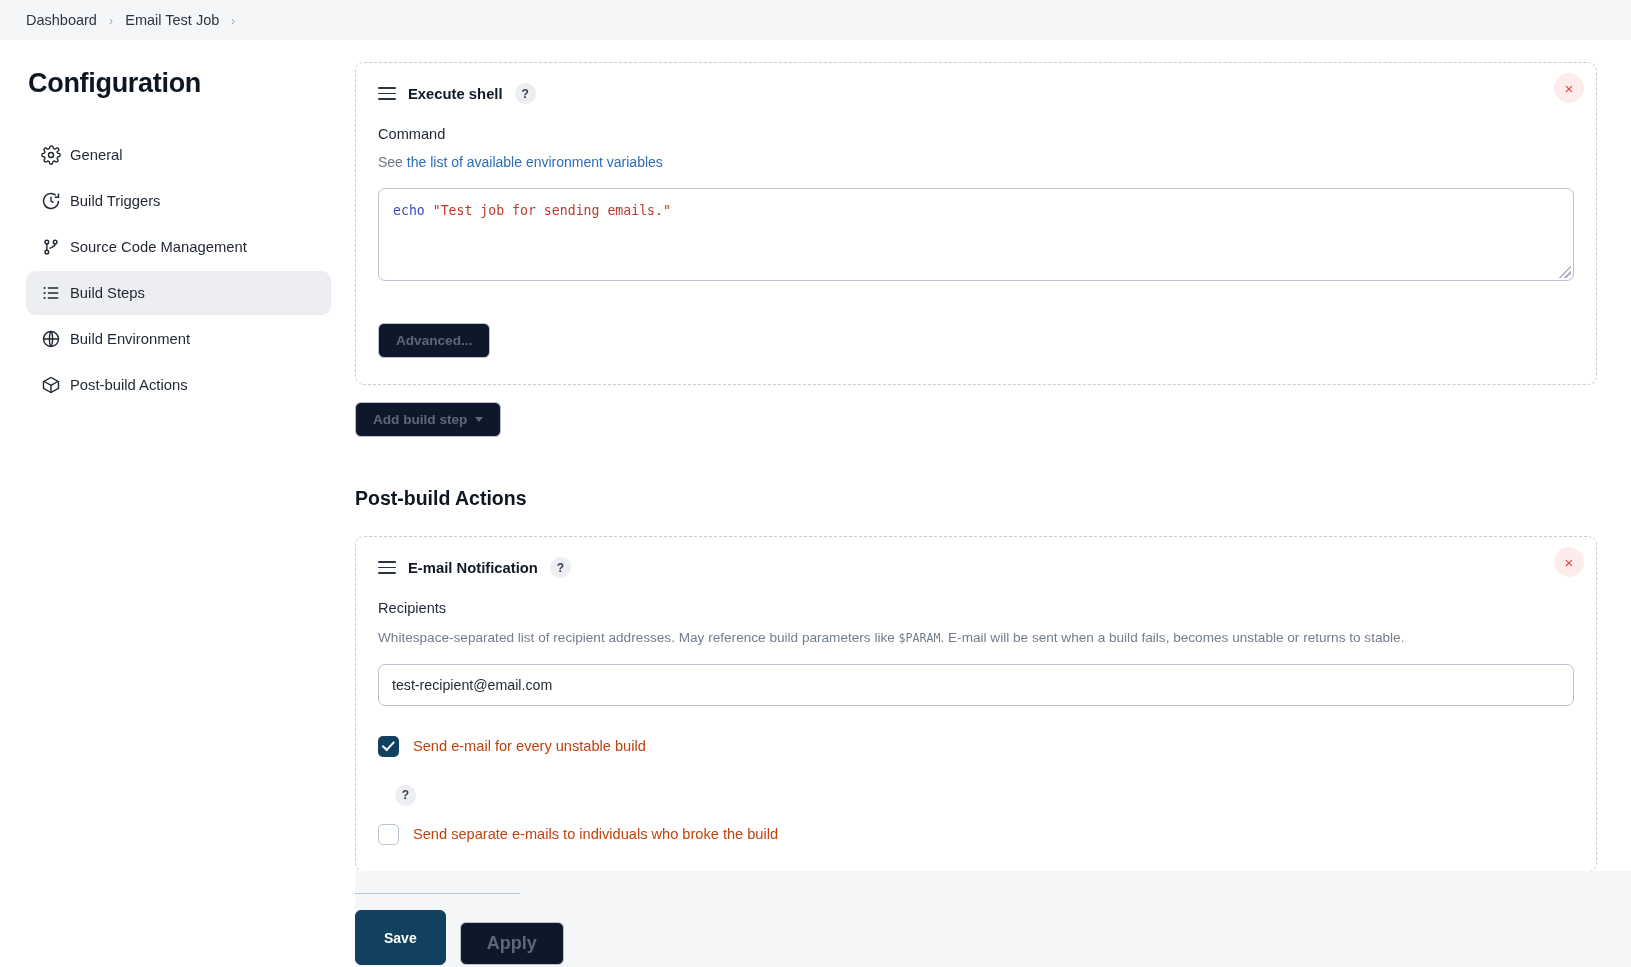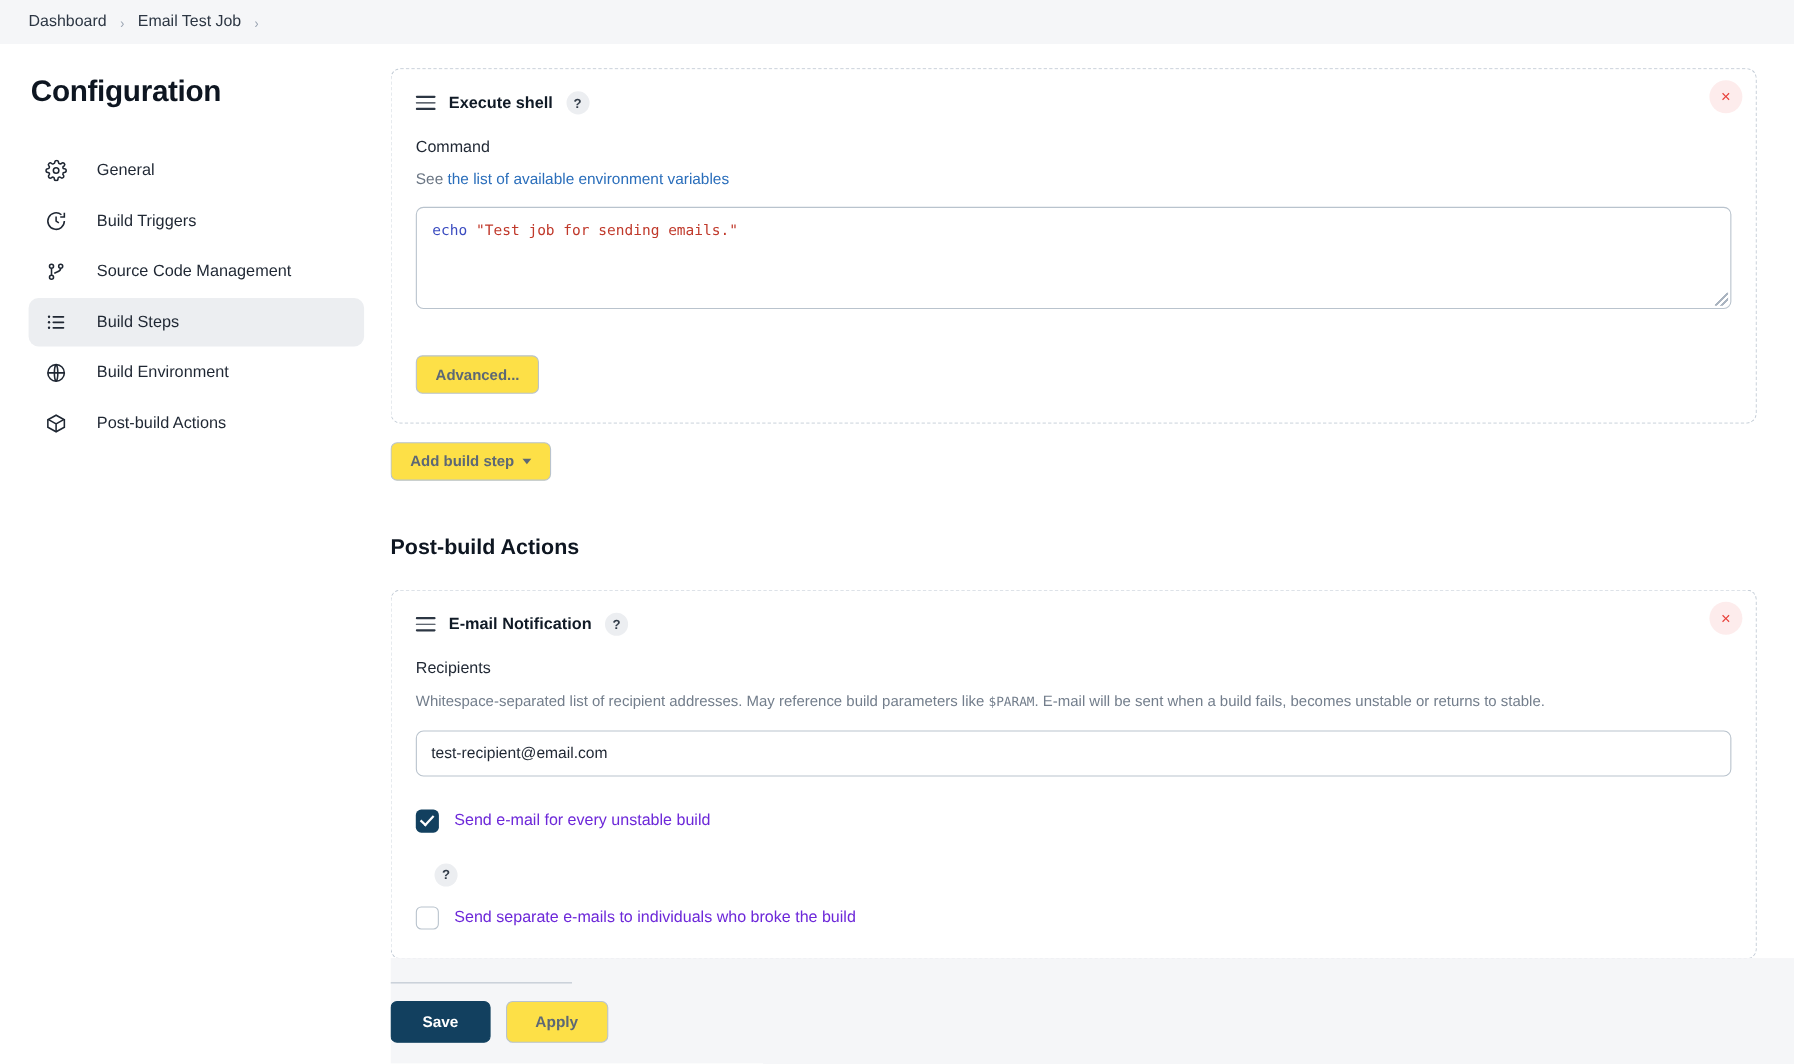--- a/index.html
+++ b/index.html
@@ -38,21 +38,21 @@
     font-size: 27px;
     font-weight: 700;
     letter-spacing: -.3px;
     margin: 0 0 34px 2px;
     color: #0e1621;
   }
   .side-list { display: flex; flex-direction: column; gap: 2px; }
   .side-item {
     display: flex;
     align-items: center;
-    gap: 26px;
+    gap: 8px;
     height: 44px;
     padding: 0 14px;
     border-radius: 9px;
     font-size: 14.8px;
     color: #1f2733;
     cursor: pointer;
   }
   .side-item.active { background: #eceef1; }
   .side-ico {
     width: 22px; height: 22px;
@@ -157,21 +157,21 @@
       linear-gradient(135deg, transparent 70%, #aab4c0 70%, #aab4c0 80%, transparent 80%);
     cursor: nwse-resize;
   }
 
   .btn {
     font-family: "Liberation Sans", sans-serif;
     font-size: 13.6px;
     font-weight: 700;
     border-radius: 6px;
     cursor: pointer;
-    background: #fde047;
+    background: #0f172a;
     border: 1.4px solid #b9c3cd;
     color: #5d6875;
     padding: 9px 17px;
   }
   .btn-advanced { margin-top: 42px; }
   .btn-addstep { margin-top: 17px; display: inline-flex; align-items: center; gap: 8px; }
   .caret {
     width: 0; height: 0;
     border-left: 4.5px solid transparent;
     border-right: 4.5px solid transparent;
@@ -223,21 +223,21 @@
   }
   .cbox.on { background: #12405f; }
   .cbox.off { background: #fff; border: 1.5px solid #b9c3cd; }
   .cbox.on::after {
     content: "";
     width: 5px; height: 9.5px;
     border: solid #fff;
     border-width: 0 2.1px 2.1px 0;
     transform: rotate(43deg) translate(-1px, -1px);
   }
-  .check-label { font-size: 14.6px; color: #6d28d9; }
+  .check-label { font-size: 14.6px; color: #c2410c; }
 
   .sub-help { margin: 28px 0 0 17px; }
 
   
   .footer {
     position: absolute;
     left: 0; right: 0; bottom: 0;
     height: 96px;
     background: #f5f6f8;
     padding: 22px 0 0 0;
@@ -251,21 +251,22 @@
   .footer-btns { display: flex; gap: 14px; }
   .btn-save {
     background: #12405f;
     color: #fff;
     border: 1.4px solid #12405f;
     padding: 10px 28px;
     font-size: 14px;
   }
   .btn-apply {
     padding: 10px 26px;
-    font-size: 14px;
+    font-size: 18px;
+    margin-top: 12px;
   }
 </style>
 </head>
 <body>
 
 <div class="breadcrumb-bar">
   <span class="crumb">Dashboard</span>
   <span class="crumb-sep">›</span>
   <span class="crumb">Email Test Job</span>
   <span class="crumb-sep">›</span>

